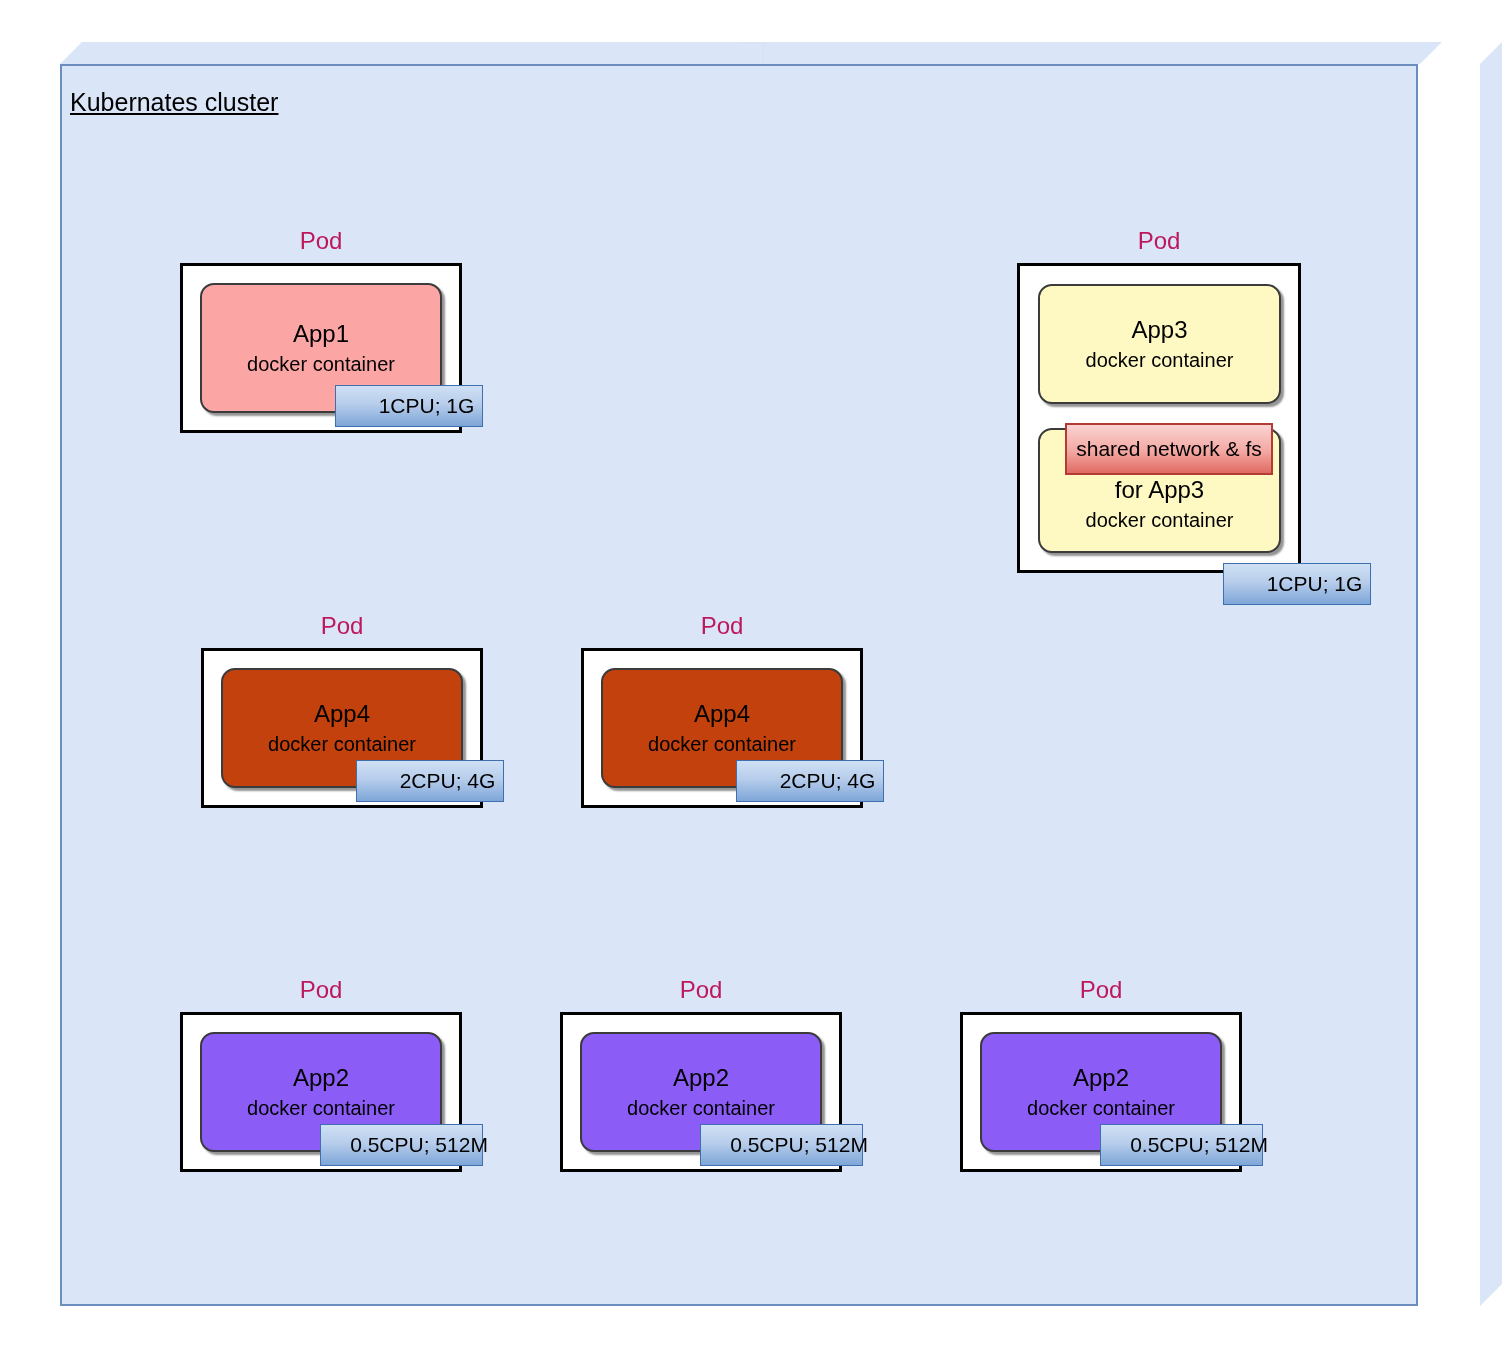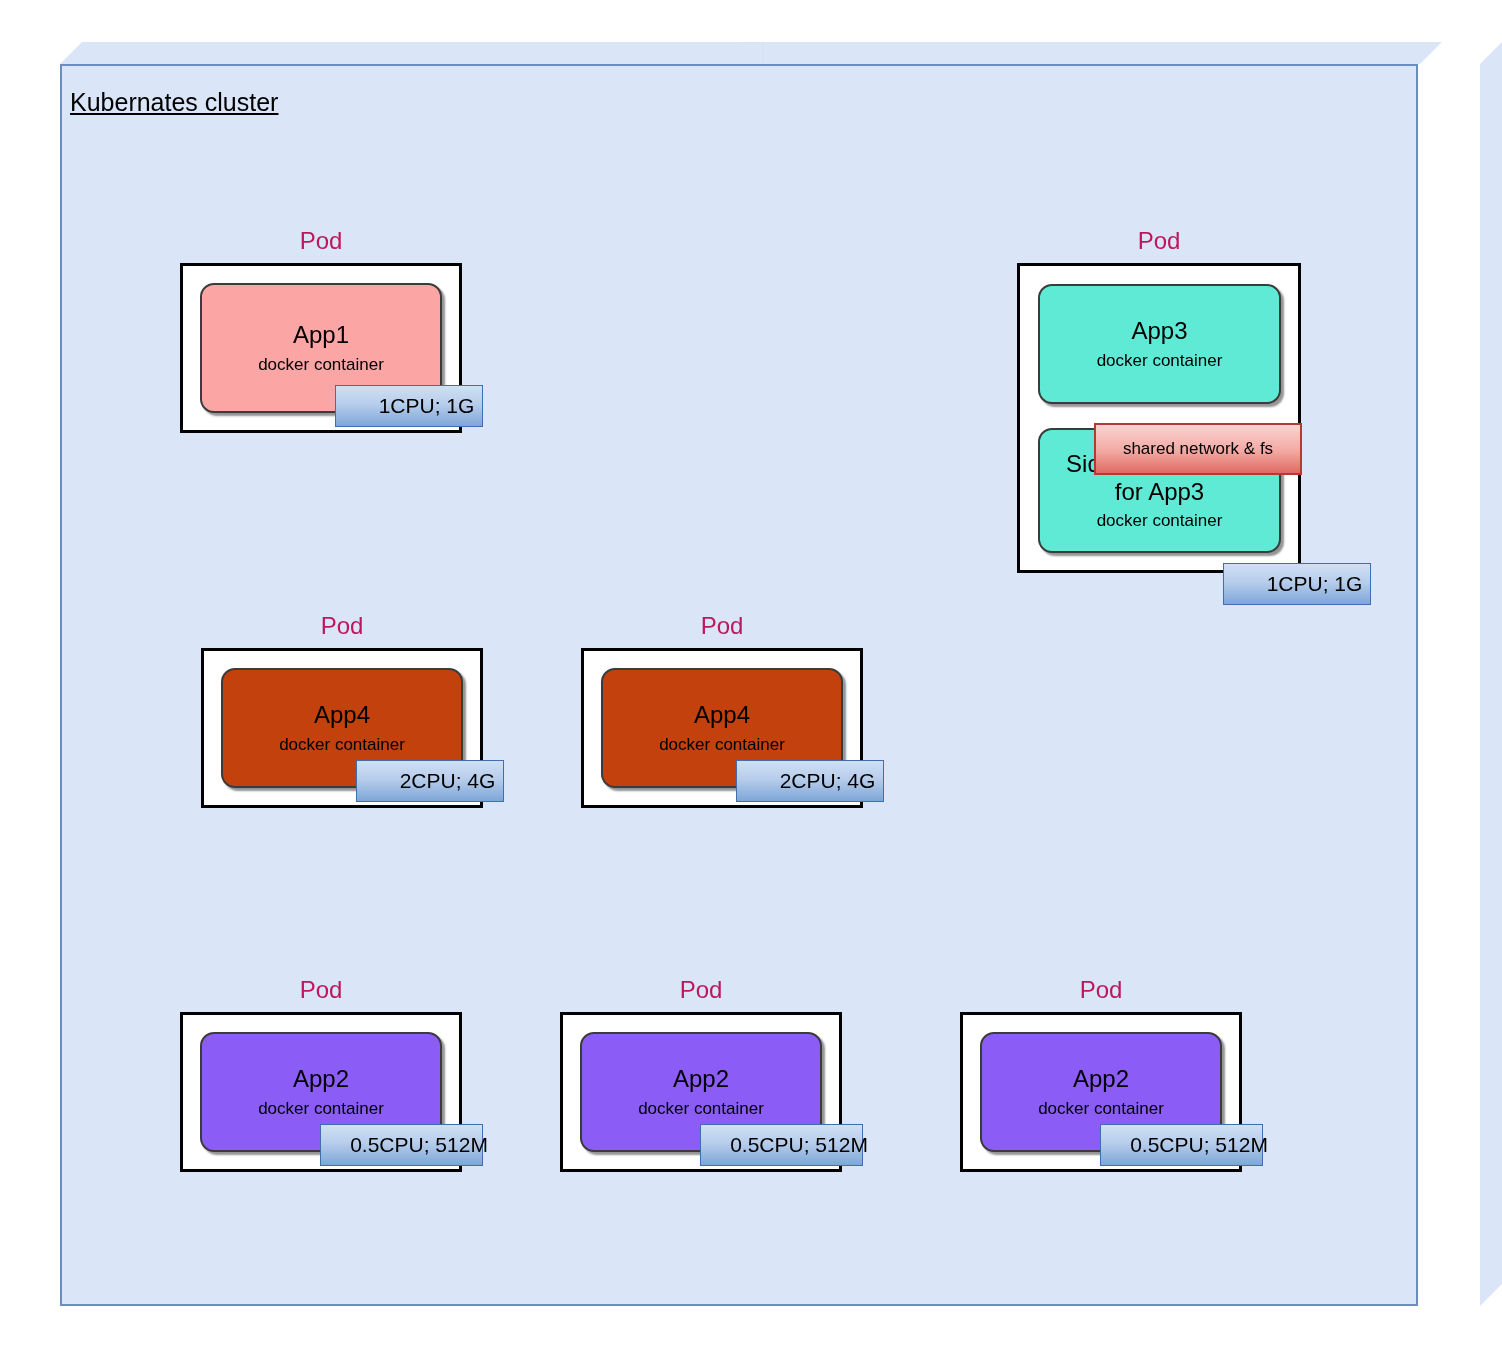--- a/index.html
+++ b/index.html
@@ -104,29 +104,29 @@
     display: flex;
     flex-direction: column;
     align-items: center;
     justify-content: center;
     text-align: center;
     padding: 0 10px;
   }
   .c-green  { background: #fca5a5; }
   .c-yellow { background: #c2410c; }
   .c-orange { background: #8b5cf6; }
-  .c-pink   { background: #5eead4; }
+  .c-pink   { background: #fef9c3; }
 
   .app-name {
     font-size: 24px;
     color: #000000;
     line-height: 1.14;
   }
   .app-sub {
-    font-size: 17px;
+    font-size: 20px;
     color: #000000;
     margin-top: 6px;
   }
 
   
   .res-label {
     position: absolute;
     background: linear-gradient(to bottom, #cfe0f4 0%, #b7cdeb 45%, #7ea6d8 100%);
     border: 1px solid #3f6fae;
     box-sizing: border-box;
@@ -139,28 +139,27 @@
     z-index: 5;
     padding-left: 35px;
   }
 
   
   .shared-box {
     position: absolute;
     background: linear-gradient(to bottom, #fad3d2 0%, #f3a8a2 55%, #e06a62 100%);
     border: 2px solid #b23c33;
     box-sizing: border-box;
-    font-size: 17px;
+    font-size: 21px;
     color: #000000;
     display: flex;
     align-items: center;
     justify-content: center;
     white-space: nowrap;
     z-index: 6;
-    margin-left: 29px;
   }
 </style>
 </head>
 <body>
 
 <div id="cluster-box">
 
   <div class="cluster-right-face"></div>
   <div class="cluster-top-face"></div>
   <svg class="cluster-top-face-line" viewBox="0 0 1382 1264" width="1382" height="1264" style="position:absolute;left:0;top:0;pointer-events:none;">

